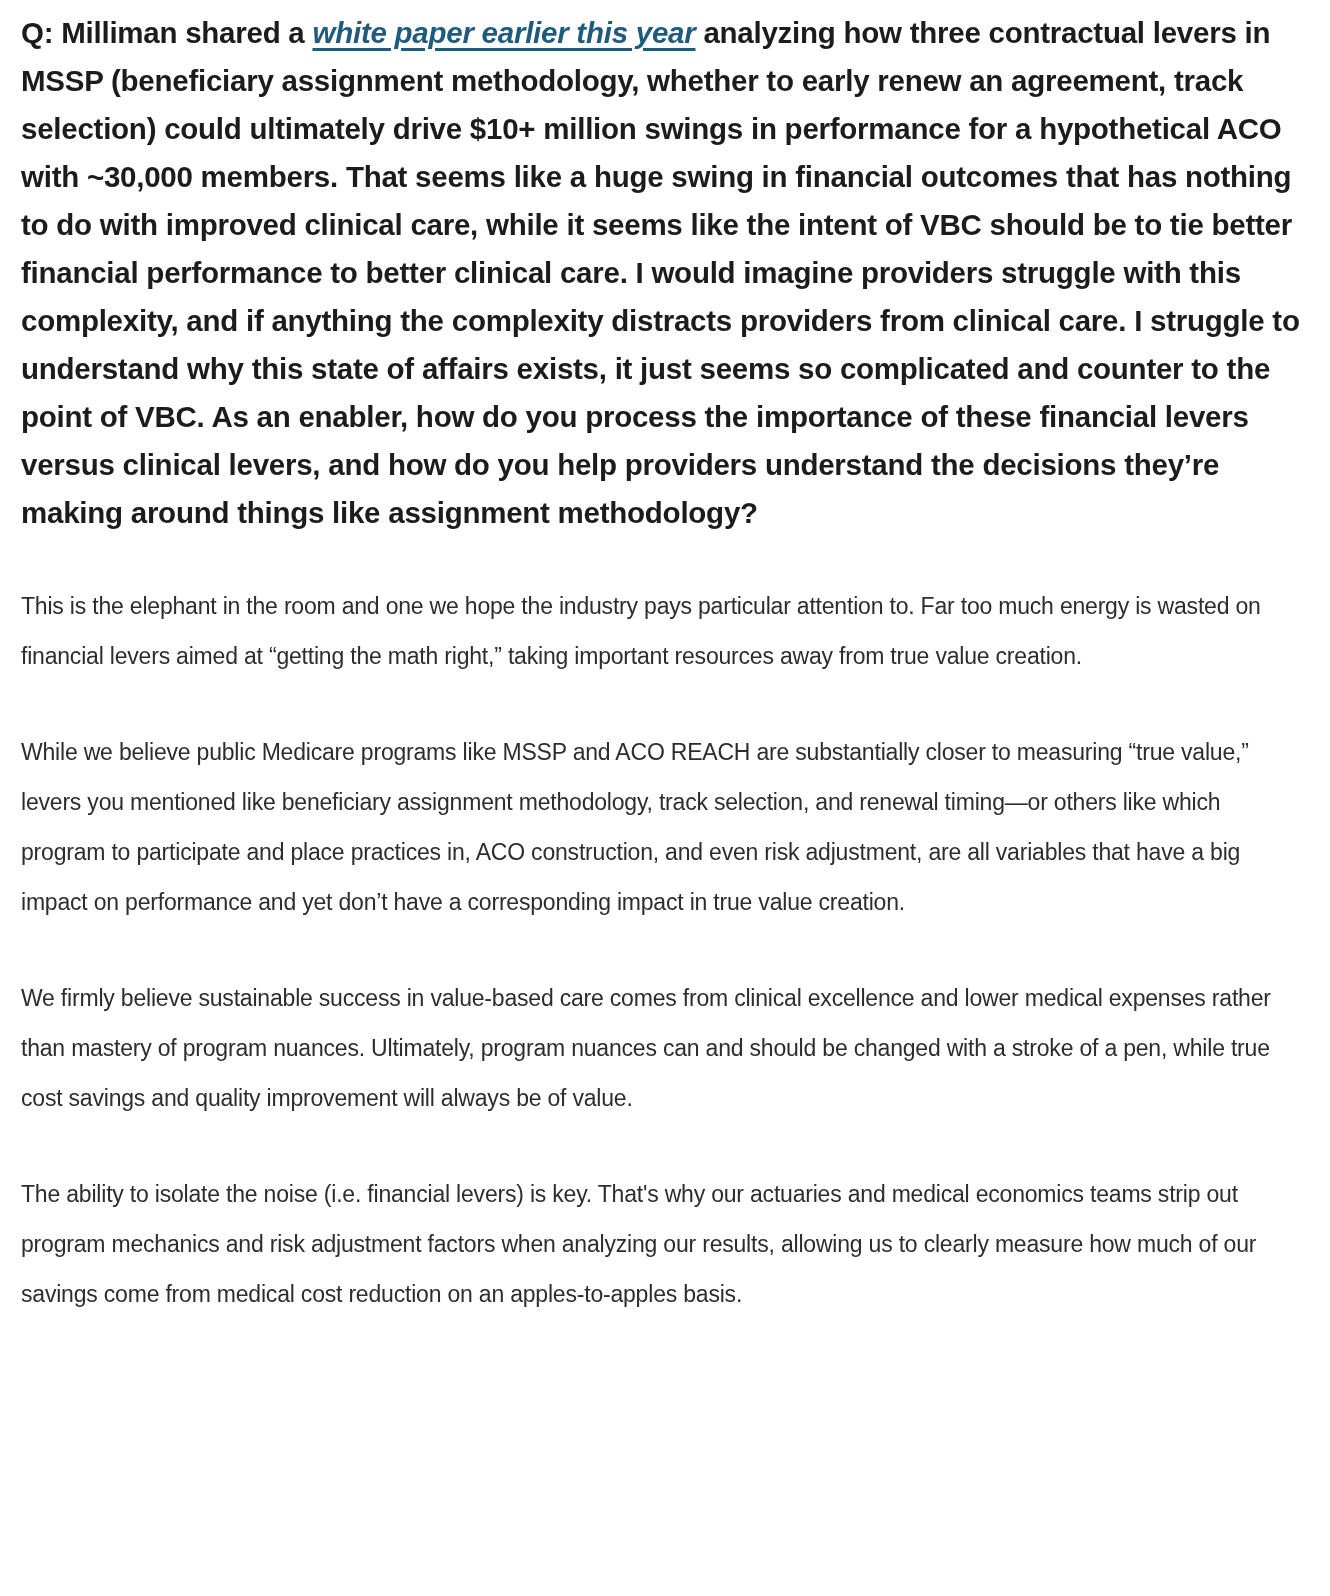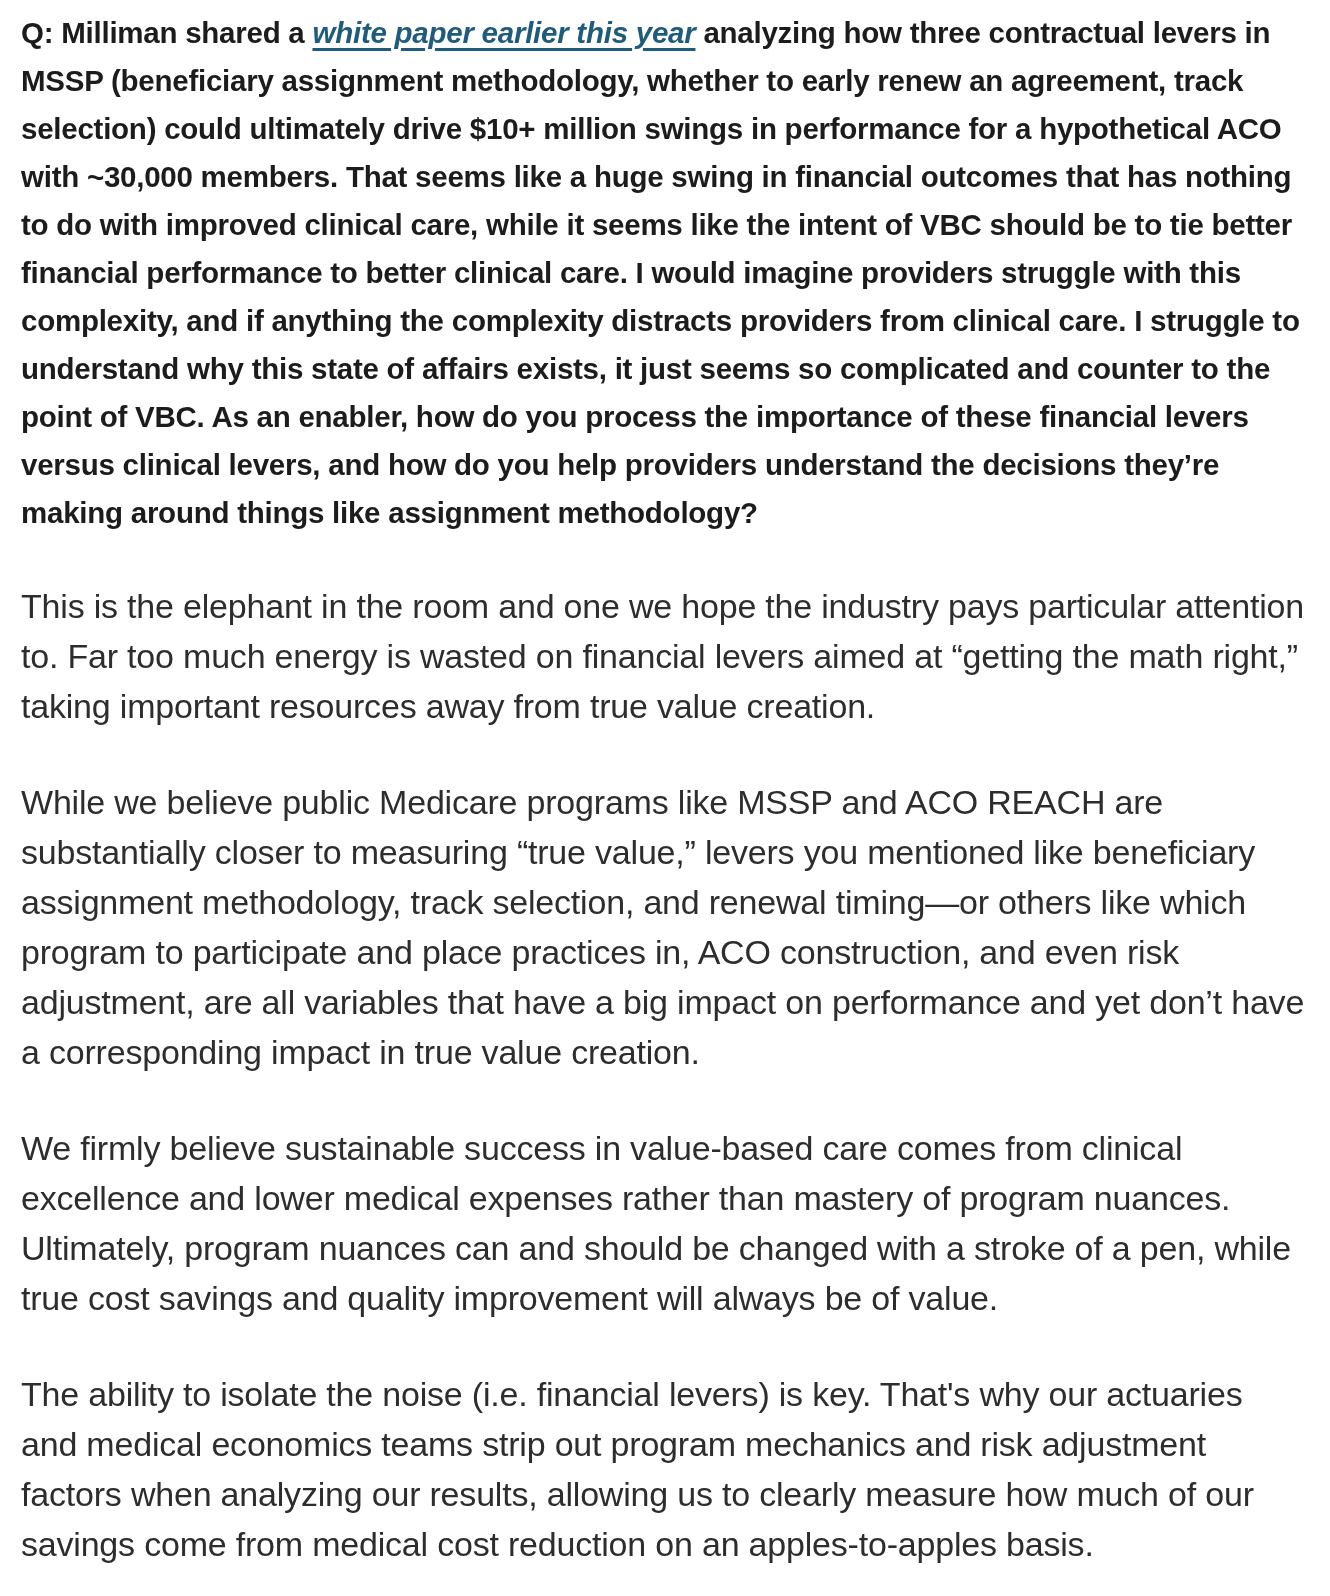--- a/index.html
+++ b/index.html
@@ -26,21 +26,21 @@
   .question a.inline-link {
     color: #1e5b7d;
     font-style: italic;
     font-weight: bold;
     text-decoration: underline;
     text-underline-offset: 5px;
     text-decoration-thickness: 2.5px;
   }
   .answer {
     margin: 0 0 46px 0;
-    font-size: 34px;
+    font-size: 23px;
     line-height: 50px;
     font-weight: normal;
     color: #2d2d2d;
     letter-spacing: -0.2px;
   }
   .answer:last-child {
     margin-bottom: 0;
   }
 </style>
 </head>

